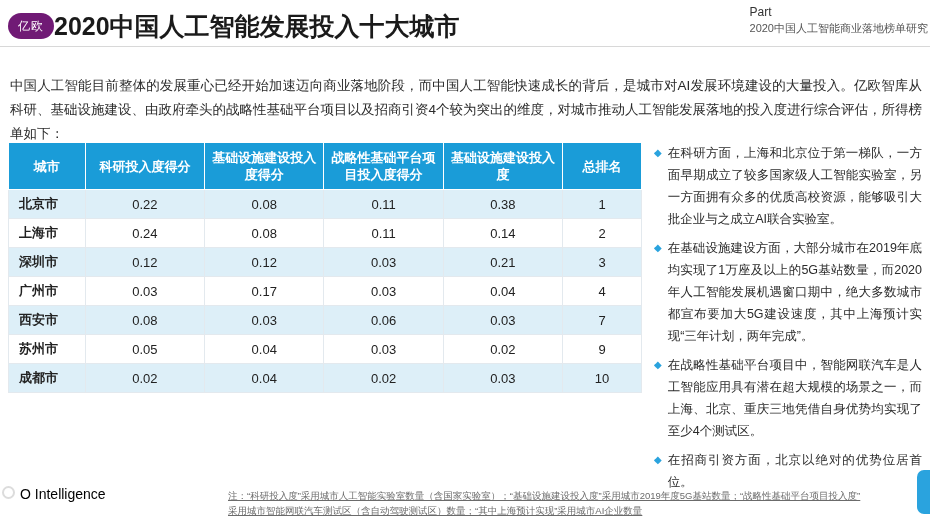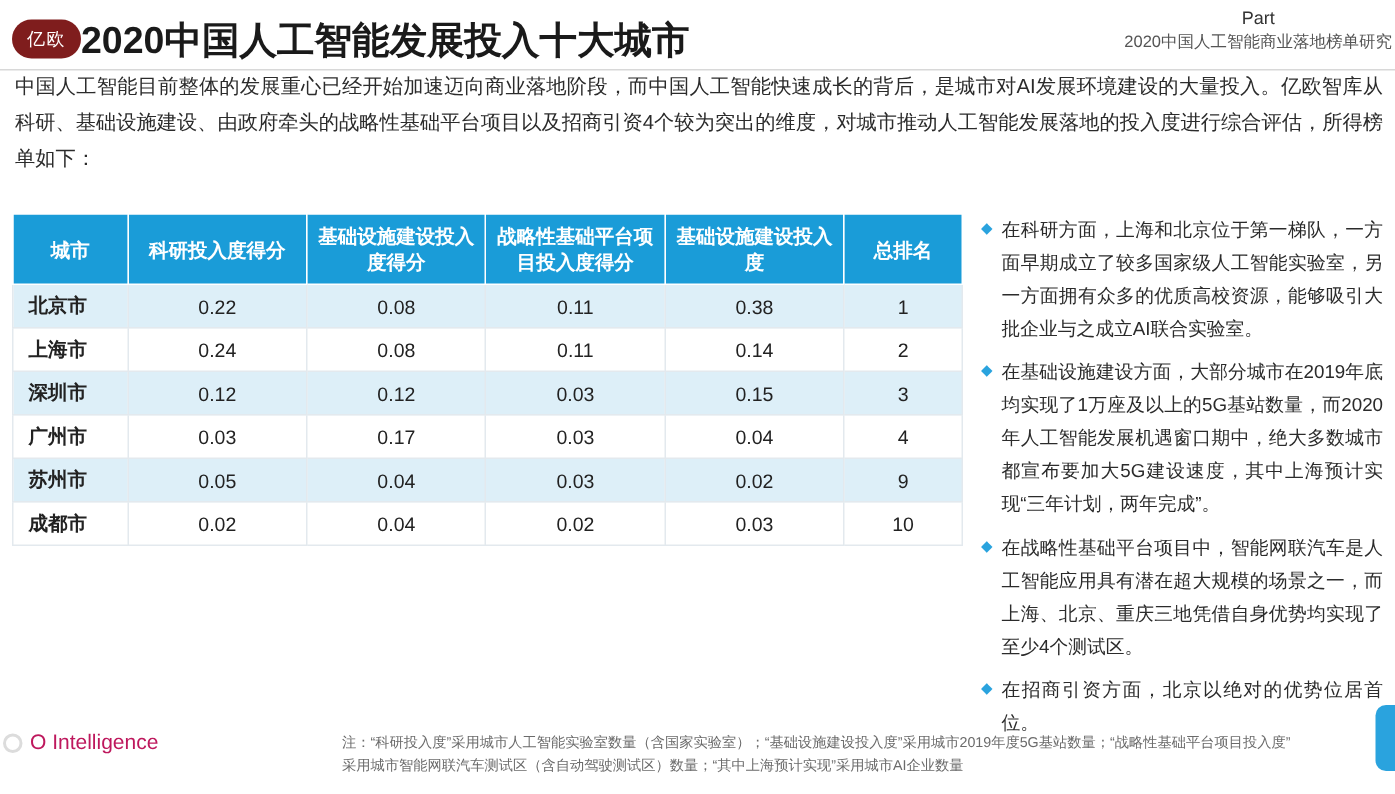--- a/index.html
+++ b/index.html
@@ -14,50 +14,50 @@
   }
   .page { position: relative; width: 930px; height: 529px; }
 
   
   .header {
     position: absolute; top: 0; left: 0; width: 930px; height: 52px;
     display: flex; align-items: center;
   }
   .logo {
     width: 46px; height: 26px; margin-left: 8px;
-    background: #7f1d1d; color: #fff;
+    background: #701a75; color: #fff;
     border-radius: 13px;
     display: flex; align-items: center; justify-content: center;
     font-size: 12px; letter-spacing: 1px;
   }
   .title {
     margin-left: 0;
     font-size: 25px;
     font-weight: bold;
     color: #1a1a1a;
     white-space: nowrap;
   }
   .header-right {
     position: absolute; right: 0; top: 4px;
-    text-align: center;
+    text-align: left;
     font-size: 11px;
     color: #555;
     line-height: 16px;
     padding-right: 2px;
     margin-left: 38px;
   }
   .header-right .part { font-size: 12px; color: #333; }
   .header-rule {
     position: absolute; top: 46px; left: 0; width: 930px; height: 1px;
     background: #d8d8d8;
   }
 
   
   .intro {
-    position: absolute; top: 46px; left: 10px; width: 912px;
+    position: absolute; top: 74px; left: 10px; width: 912px;
     font-size: 13.5px;
     line-height: 24px;
     color: #2b2b2b;
     text-align: justify;
   }
 
   
   .table-wrap {
     position: absolute; top: 142px; left: 8px; width: 698px;
   }
@@ -114,27 +114,28 @@
     flex: 0 0 auto;
   }
   .note-text { flex: 1 1 auto; text-align: justify; }
 
   
   .footnote {
     position: absolute; left: 228px; top: 488px; width: 700px;
     font-size: 9.5px;
     color: #6b6b6b;
     line-height: 15px;
+    text-decoration: underline;
   }
 
   
   .watermark {
     position: absolute; left: 2px; top: 486px;
-    font-size: 14px; color: #be185d;
-    display: flex; align-items: flex-end;
+    font-size: 14px; color: #000000;
+    display: flex; align-items: flex-start;
   }
   .watermark .wm-circle {
     width: 13px; height: 13px; border: 2px solid #dcdcdc;
     border-radius: 50%; margin-right: 5px;
   }
 
   
   .accent-bar {
     position: absolute; right: 0; top: 470px;
     width: 13px; height: 44px;
@@ -189,30 +190,38 @@
           <td>0.08</td>
           <td>0.11</td>
           <td>0.14</td>
           <td>2</td>
         </tr>
         <tr>
           <td class="city">深圳市</td>
           <td>0.12</td>
           <td>0.12</td>
           <td>0.03</td>
-          <td>0.15</td>
+          <td>0.21</td>
           <td>3</td>
         </tr>
         <tr>
           <td class="city">广州市</td>
           <td>0.03</td>
           <td>0.17</td>
           <td>0.03</td>
           <td>0.04</td>
           <td>4</td>
+        </tr>
+        <tr>
+          <td class="city">西安市</td>
+          <td>0.08</td>
+          <td>0.03</td>
+          <td>0.06</td>
+          <td>0.03</td>
+          <td>7</td>
         </tr>
         <tr>
           <td class="city">苏州市</td>
           <td>0.05</td>
           <td>0.04</td>
           <td>0.03</td>
           <td>0.02</td>
           <td>9</td>
         </tr>
         <tr>

